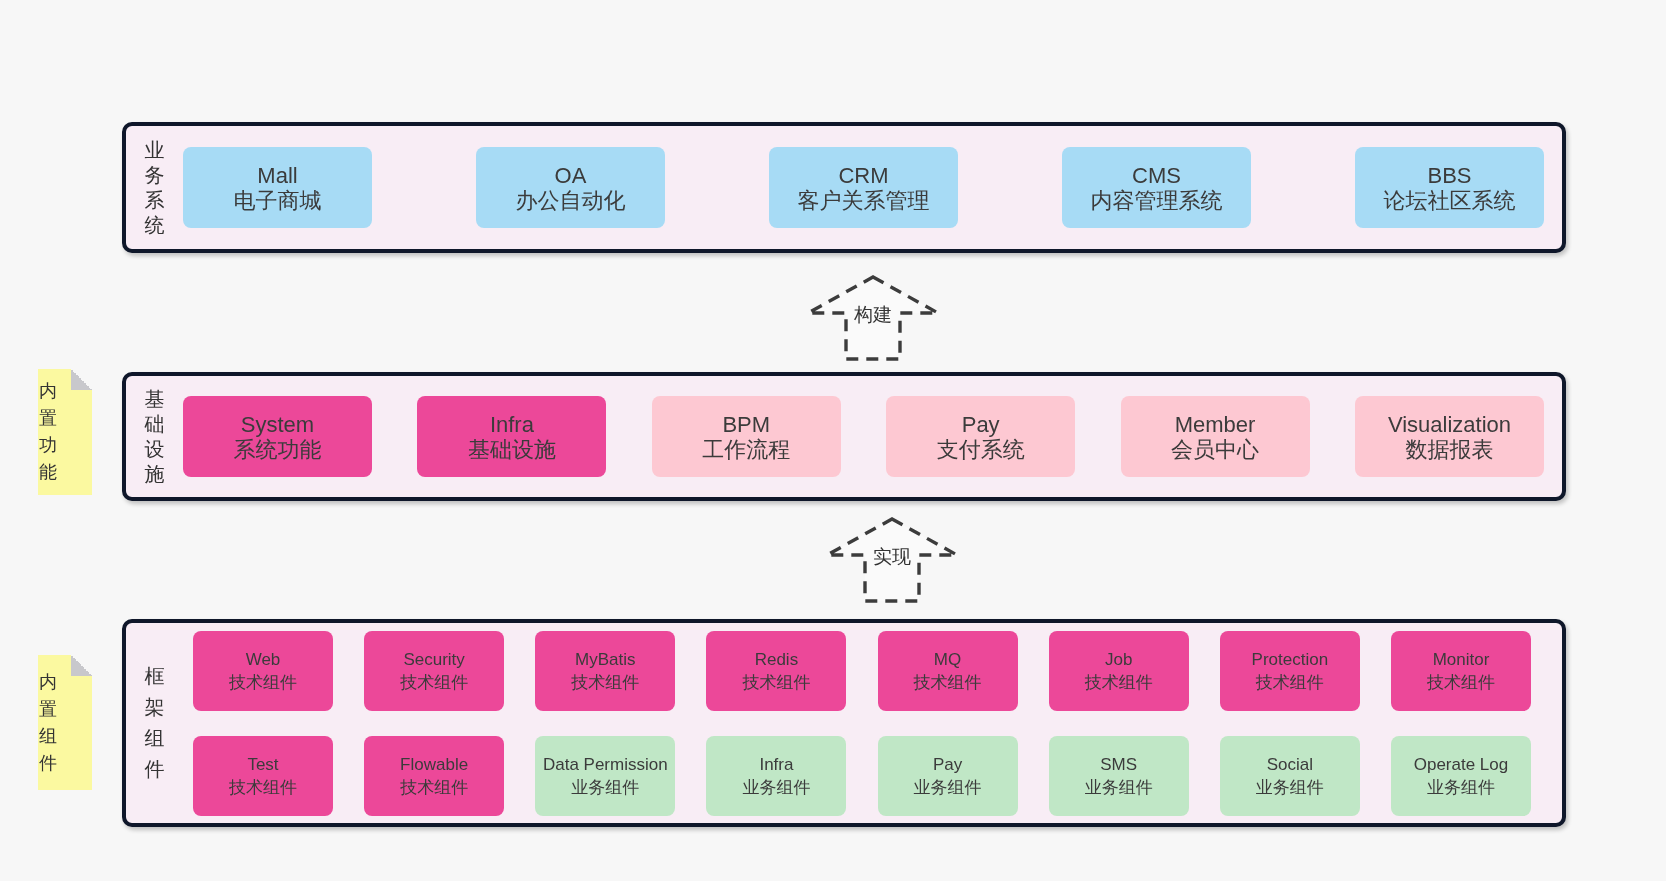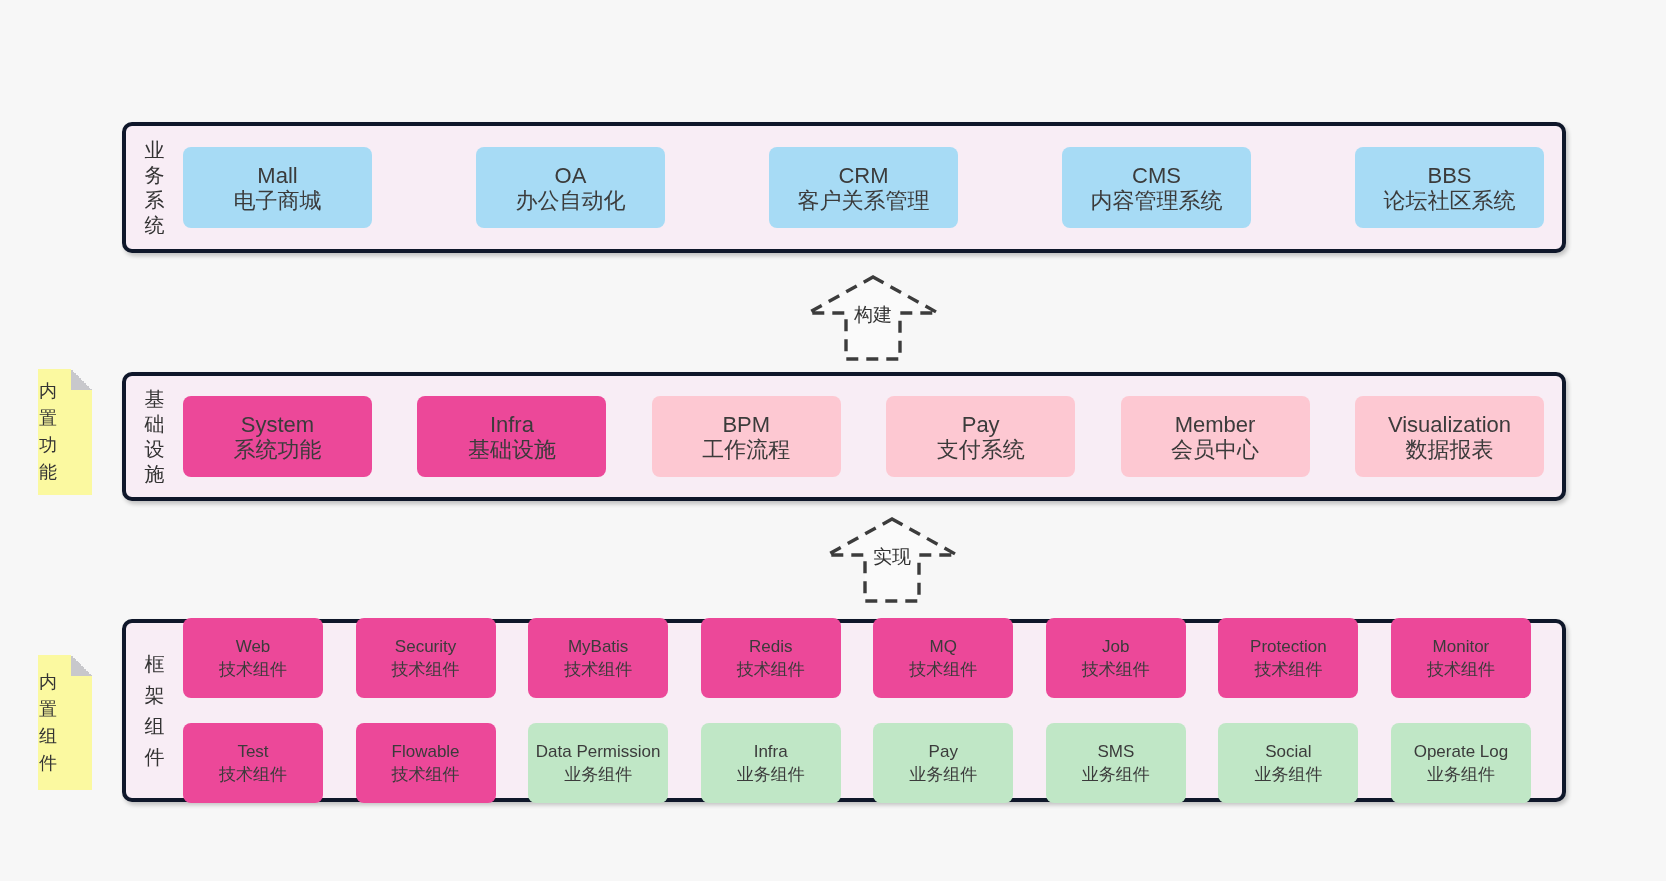--- a/index.html
+++ b/index.html
@@ -18,21 +18,21 @@
     background: #f8edf5;
     border: 4px solid #0f172a;
     border-radius: 10px;
     box-shadow: 2px 3px 4px rgba(0,0,0,0.22);
     display: flex;
     z-index: 2;
     margin-left: 34px;
   }
   .panel-business  { top: 122px; height: 131px; }
   .panel-modules   { top: 372px; height: 129px; }
-  .panel-framework { top: 619px; height: 183px; }
+  .panel-framework { top: 619px; height: 208px; gap: 10px; }
 
   .label-col {
     width: 57px;
     flex: 0 0 57px;
     display: flex;
     align-items: center;
     justify-content: center;
   }
   .v-chars {
     display: block;

